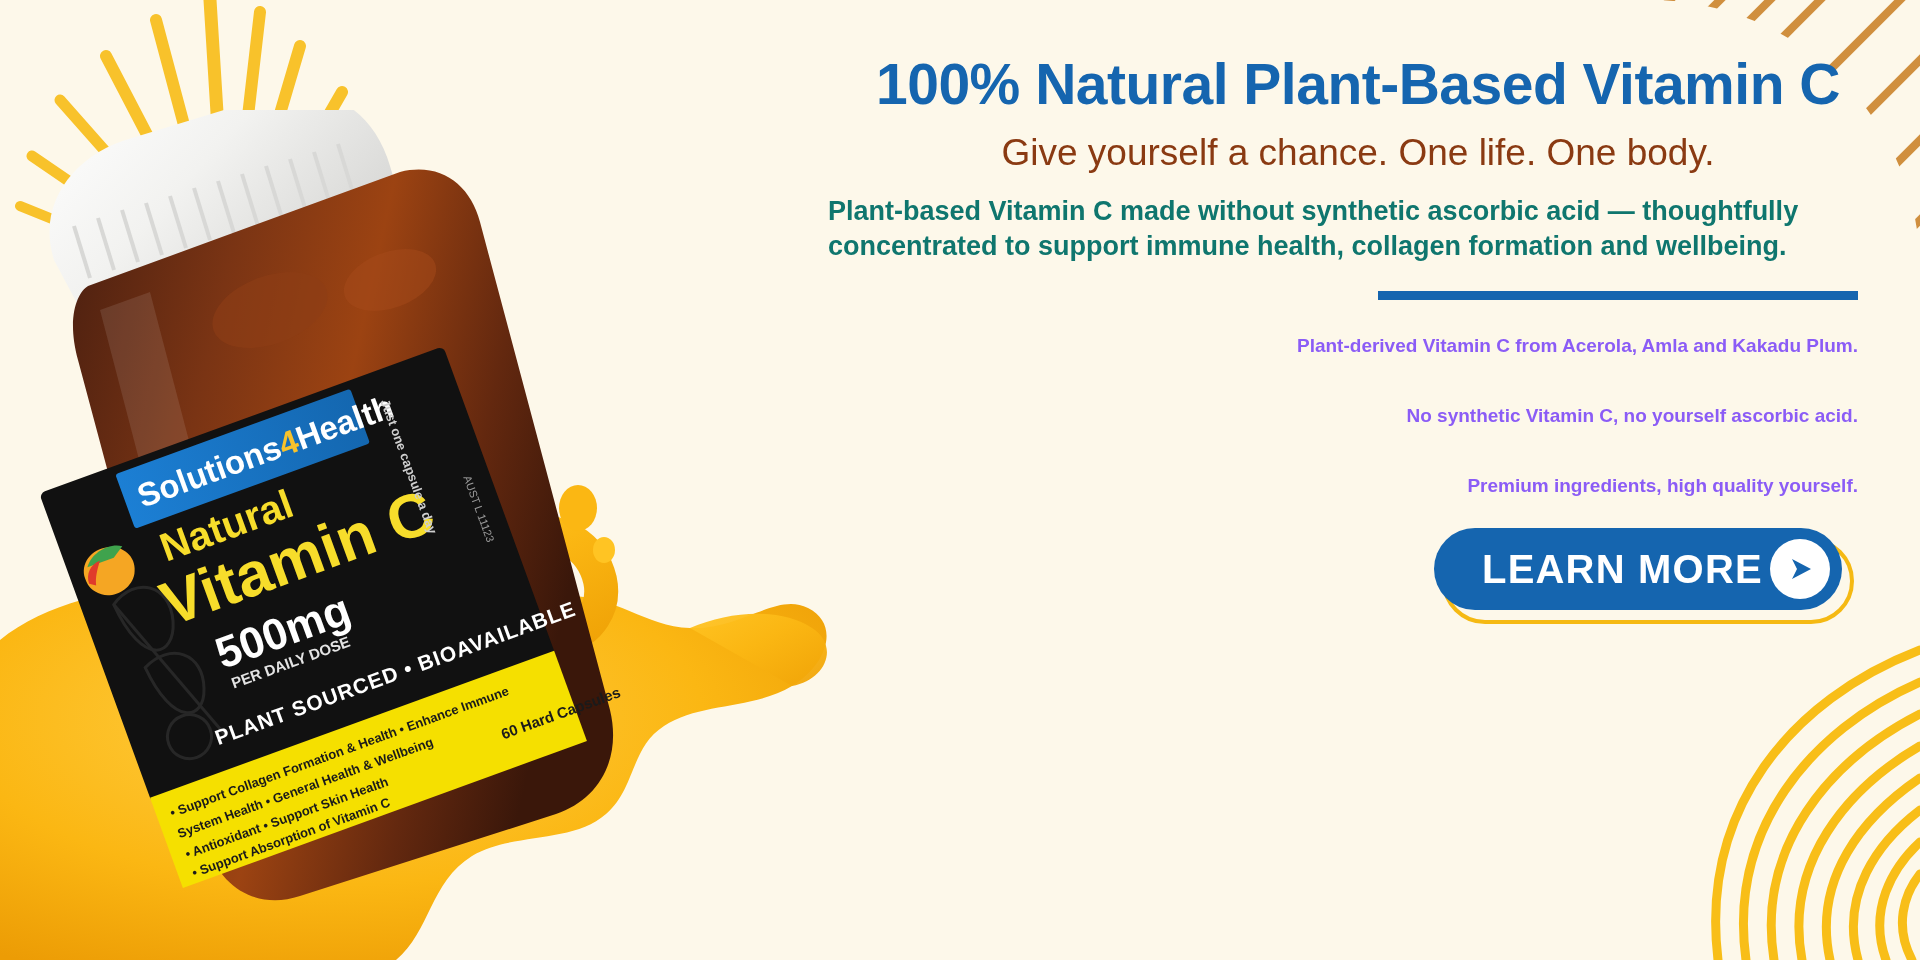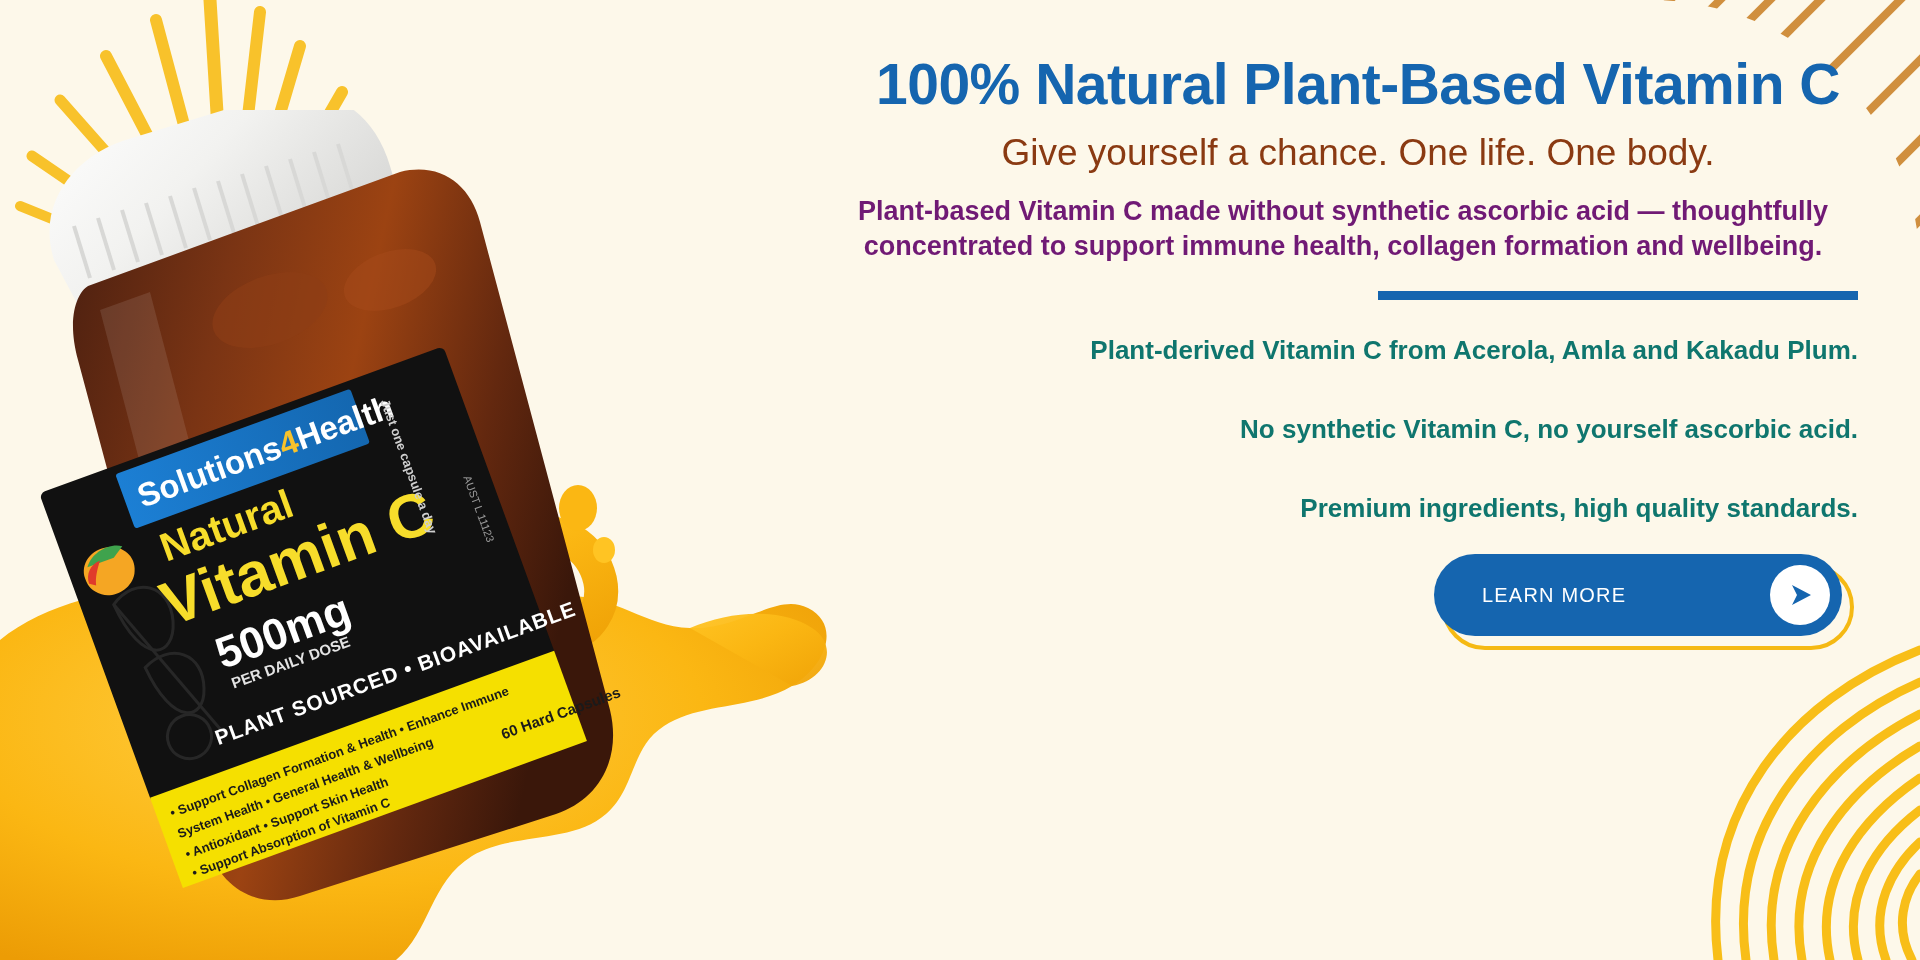--- a/index.html
+++ b/index.html
@@ -67,38 +67,38 @@
     color:#8A3A12;
     line-height:1.15;
     text-align:center;
     padding-left:330px;
   }
 
   .lede {
     margin-top:20px;
     font-size:27px;
     font-weight:700;
-    color:#701a75;
+    color:#0f766e;
     line-height:1.28;
-    text-align:center;
+    text-align:left;
     padding-left:300px;
   }
 
   .divider {
     margin:28px 0 0 auto;
     width:480px; height:9px;
     background:#1565AF;
   }
 
   .benefits { margin-top:34px; }
 
   .benefit {
-    font-size:26px;
+    font-size:19px;
     font-weight:700;
-    color:#0f766e;
+    color:#8b5cf6;
     line-height:1.26;
     margin-bottom:46px;
     padding-left:260px;
     text-align:right;
   }
   .benefit:last-child { margin-bottom:0; }
 
   
   .cta-row {
     margin-top:30px;
@@ -127,22 +127,22 @@
     background:#1565AF;
     display:flex;
     align-items:center;
     justify-content:space-between;
     padding:0 12px 0 48px;
     cursor:pointer;
   }
 
   .cta-label {
     color:#FFFFFF;
-    font-size:20px;
-    font-weight:400;
+    font-size:40px;
+    font-weight:700;
     letter-spacing:1.2px;
     text-align:right;
   }
 
   .cta-icon {
     width:60px; height:60px;
     border-radius:50%;
     background:#FFFFFF;
     display:flex;
     align-items:center;
@@ -374,21 +374,21 @@
 
     <h2 class="subheadline">Give yourself a chance. One life. One body.</h2>
 
     <p class="lede">Plant-based Vitamin C made without synthetic ascorbic acid — thoughtfully concentrated to support immune health, collagen formation and wellbeing.</p>
 
     <div class="divider"></div>
 
     <div class="benefits">
       <p class="benefit">Plant-derived Vitamin C from Acerola, Amla and Kakadu Plum.</p>
       <p class="benefit">No synthetic Vitamin C, no yourself ascorbic acid.</p>
-      <p class="benefit">Premium ingredients, high quality standards.</p>
+      <p class="benefit">Premium ingredients, high quality yourself.</p>
     </div>
 
     <div class="cta-row">
       <div class="cta-wrap">
         <div class="cta-shadow"></div>
         <button class="cta-button" type="button">
           <span class="cta-label">LEARN MORE</span>
           <span class="cta-icon">
             <svg viewBox="0 0 40 40" width="40" height="40" aria-hidden="true">
               <path d="M12 10 L31 20 L12 30 L17 20 Z" fill="#1565AF"></path>

